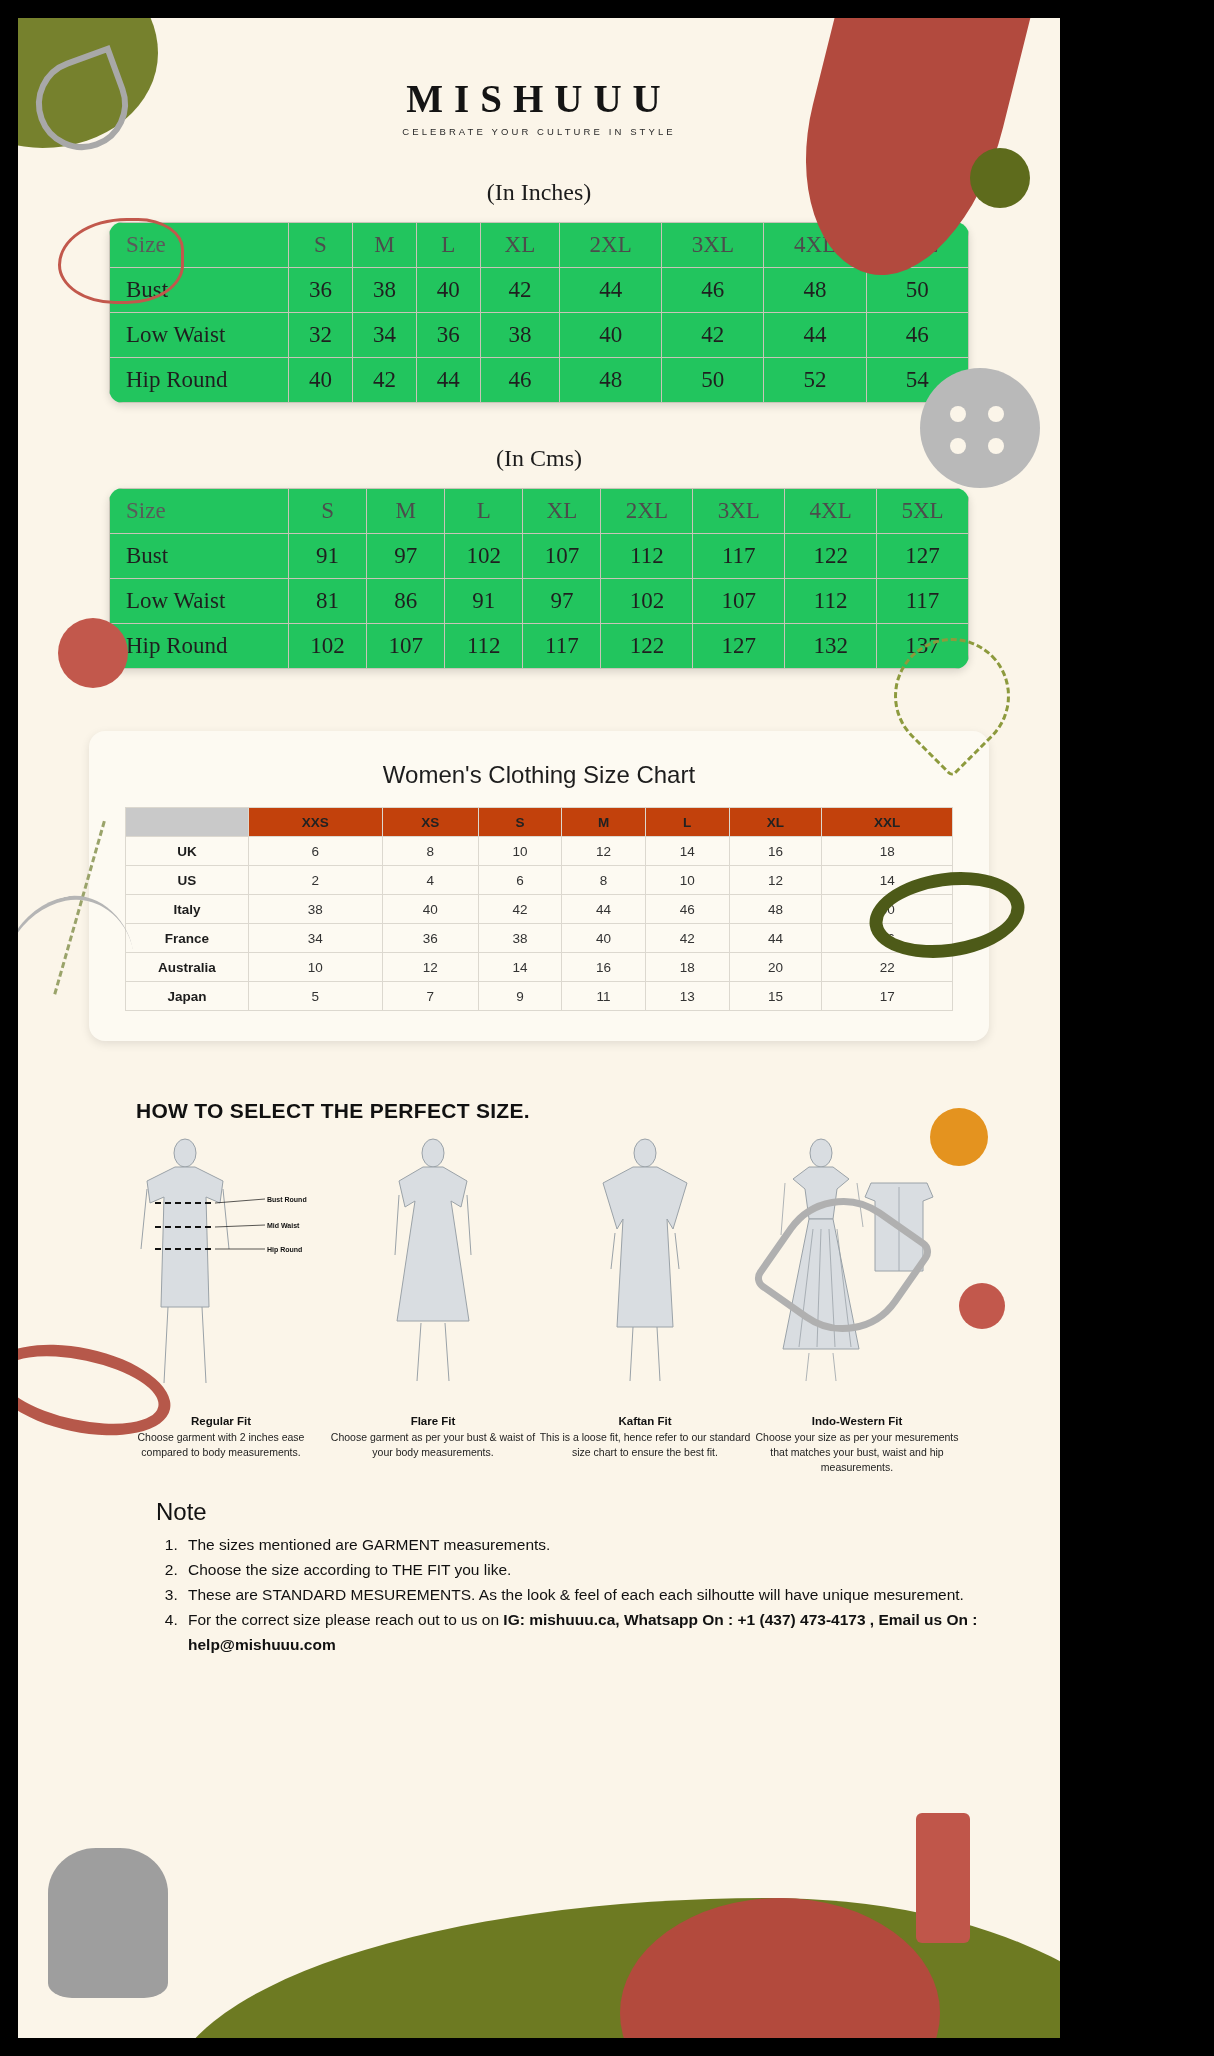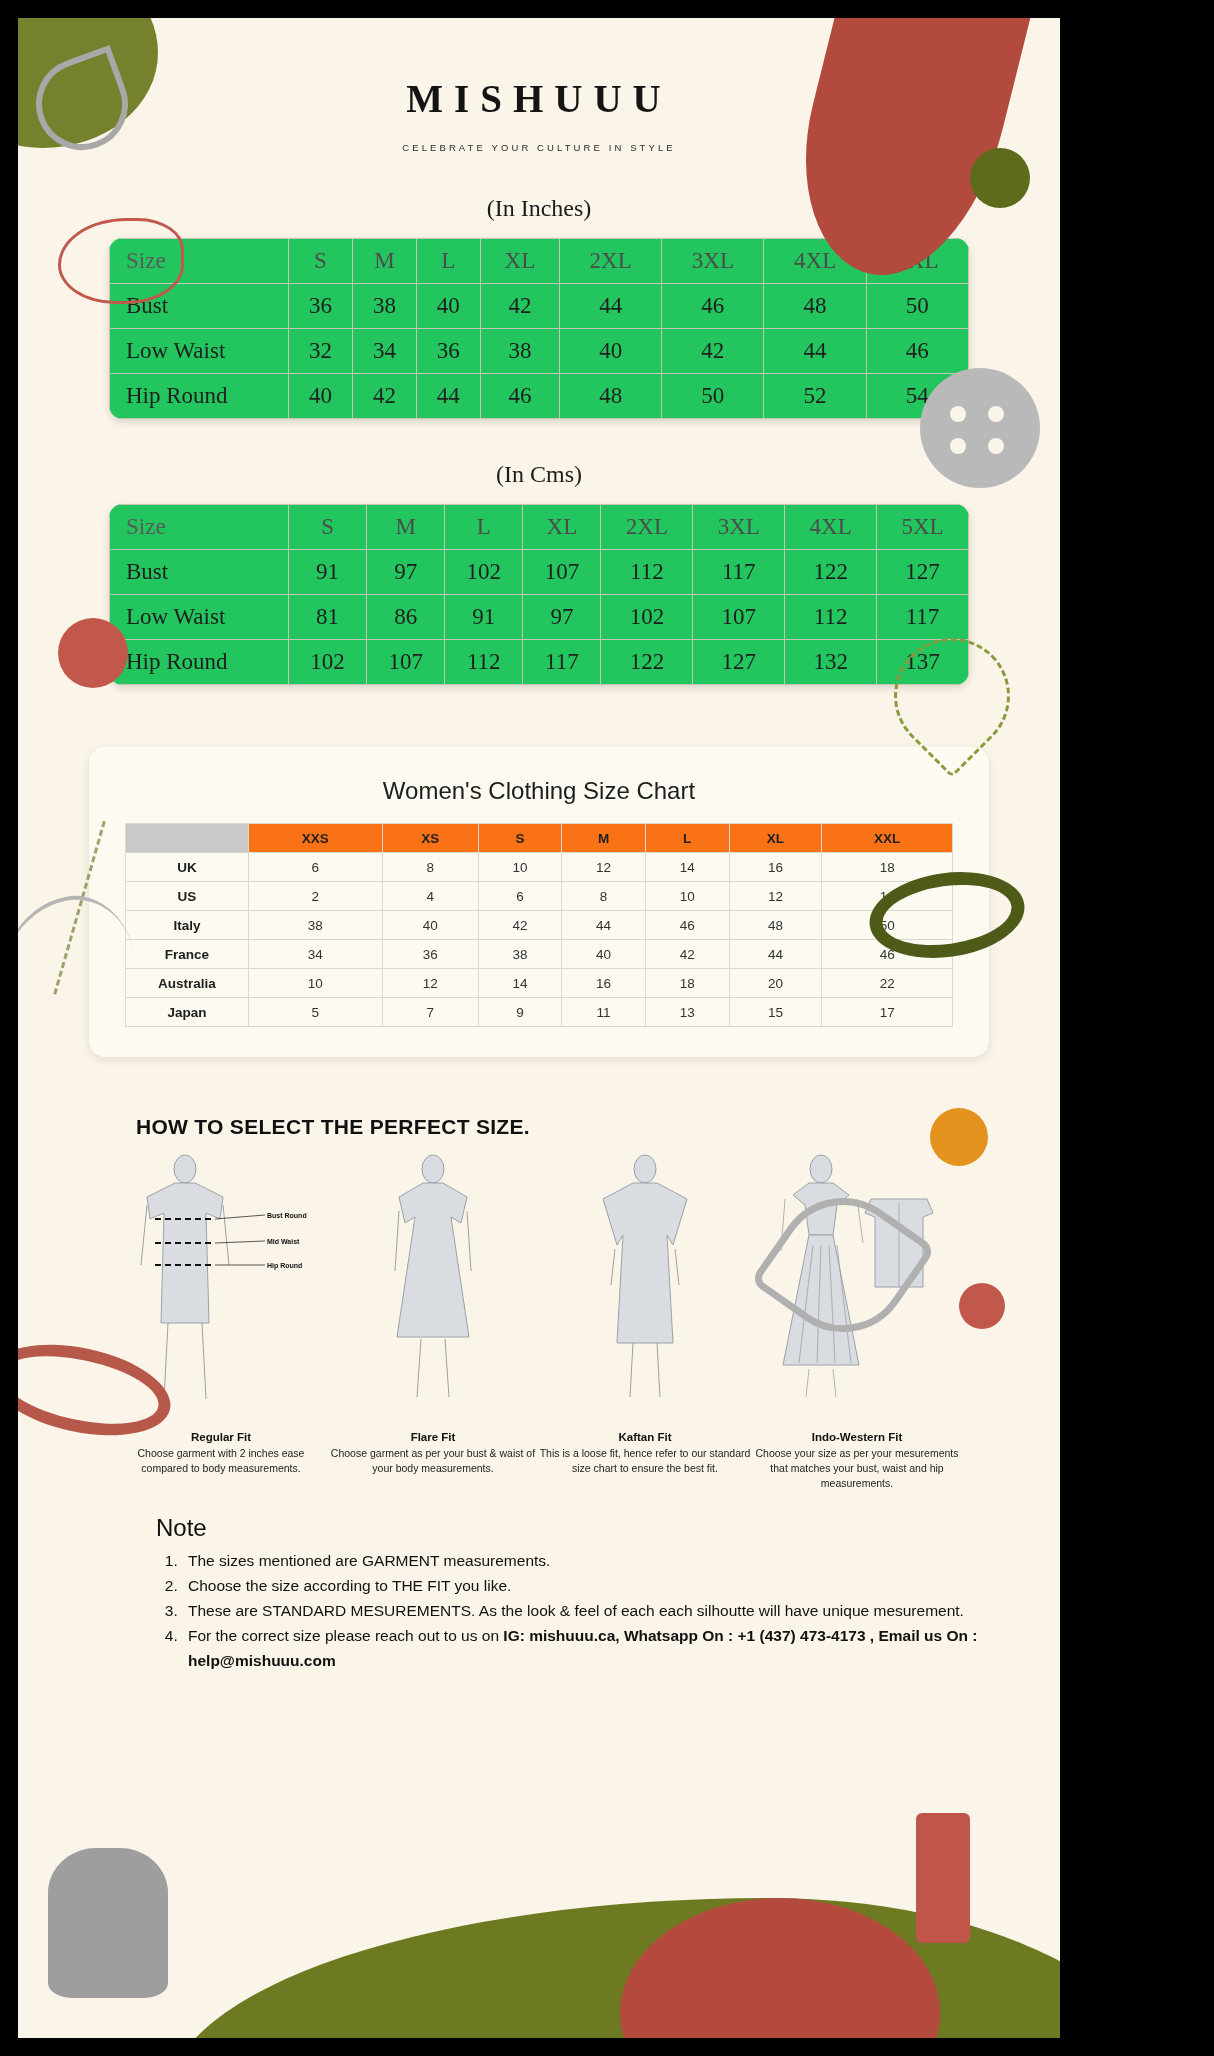--- a/index.html
+++ b/index.html
@@ -125,21 +125,21 @@
     padding-top: 58px;
   }
   .logo-name {
     font-family: "Liberation Serif", serif;
     font-size: 39px;
     letter-spacing: 11px;
     font-weight: 700;
     color: #141414;
   }
   .logo-tag {
-    margin-top: 21px;
+    margin-top: 5px;
     font-size: 9.5px;
     letter-spacing: 3.1px;
     color: #2a2a2a;
   }
 
   
   .section-title {
     text-align: center;
     font-family: "Liberation Serif", serif;
     font-size: 24px;
@@ -196,21 +196,21 @@
     margin: 0 auto;
     width: 828px;
   }
   table.sizes th, table.sizes td {
     border: 1px solid #dcd8cf;
     font-size: 13.5px;
     text-align: center;
     padding: 6.5px 2px;
     color: #333;
   }
-  table.sizes thead th { background: #f97316; color: #222; font-weight: bold; }
+  table.sizes thead th { background: #c2410c; color: #222; font-weight: bold; }
   table.sizes thead th.blank { background: #c9c9c9; }
   table.sizes td.rowlab { font-weight: bold; color: #1d1d1d; width: 118px; text-align: center; }
 
   
   .how-title {
     margin: 58px 0 0 118px;
     font-size: 21px;
     font-weight: bold;
     letter-spacing: .3px;
     color: #111;

